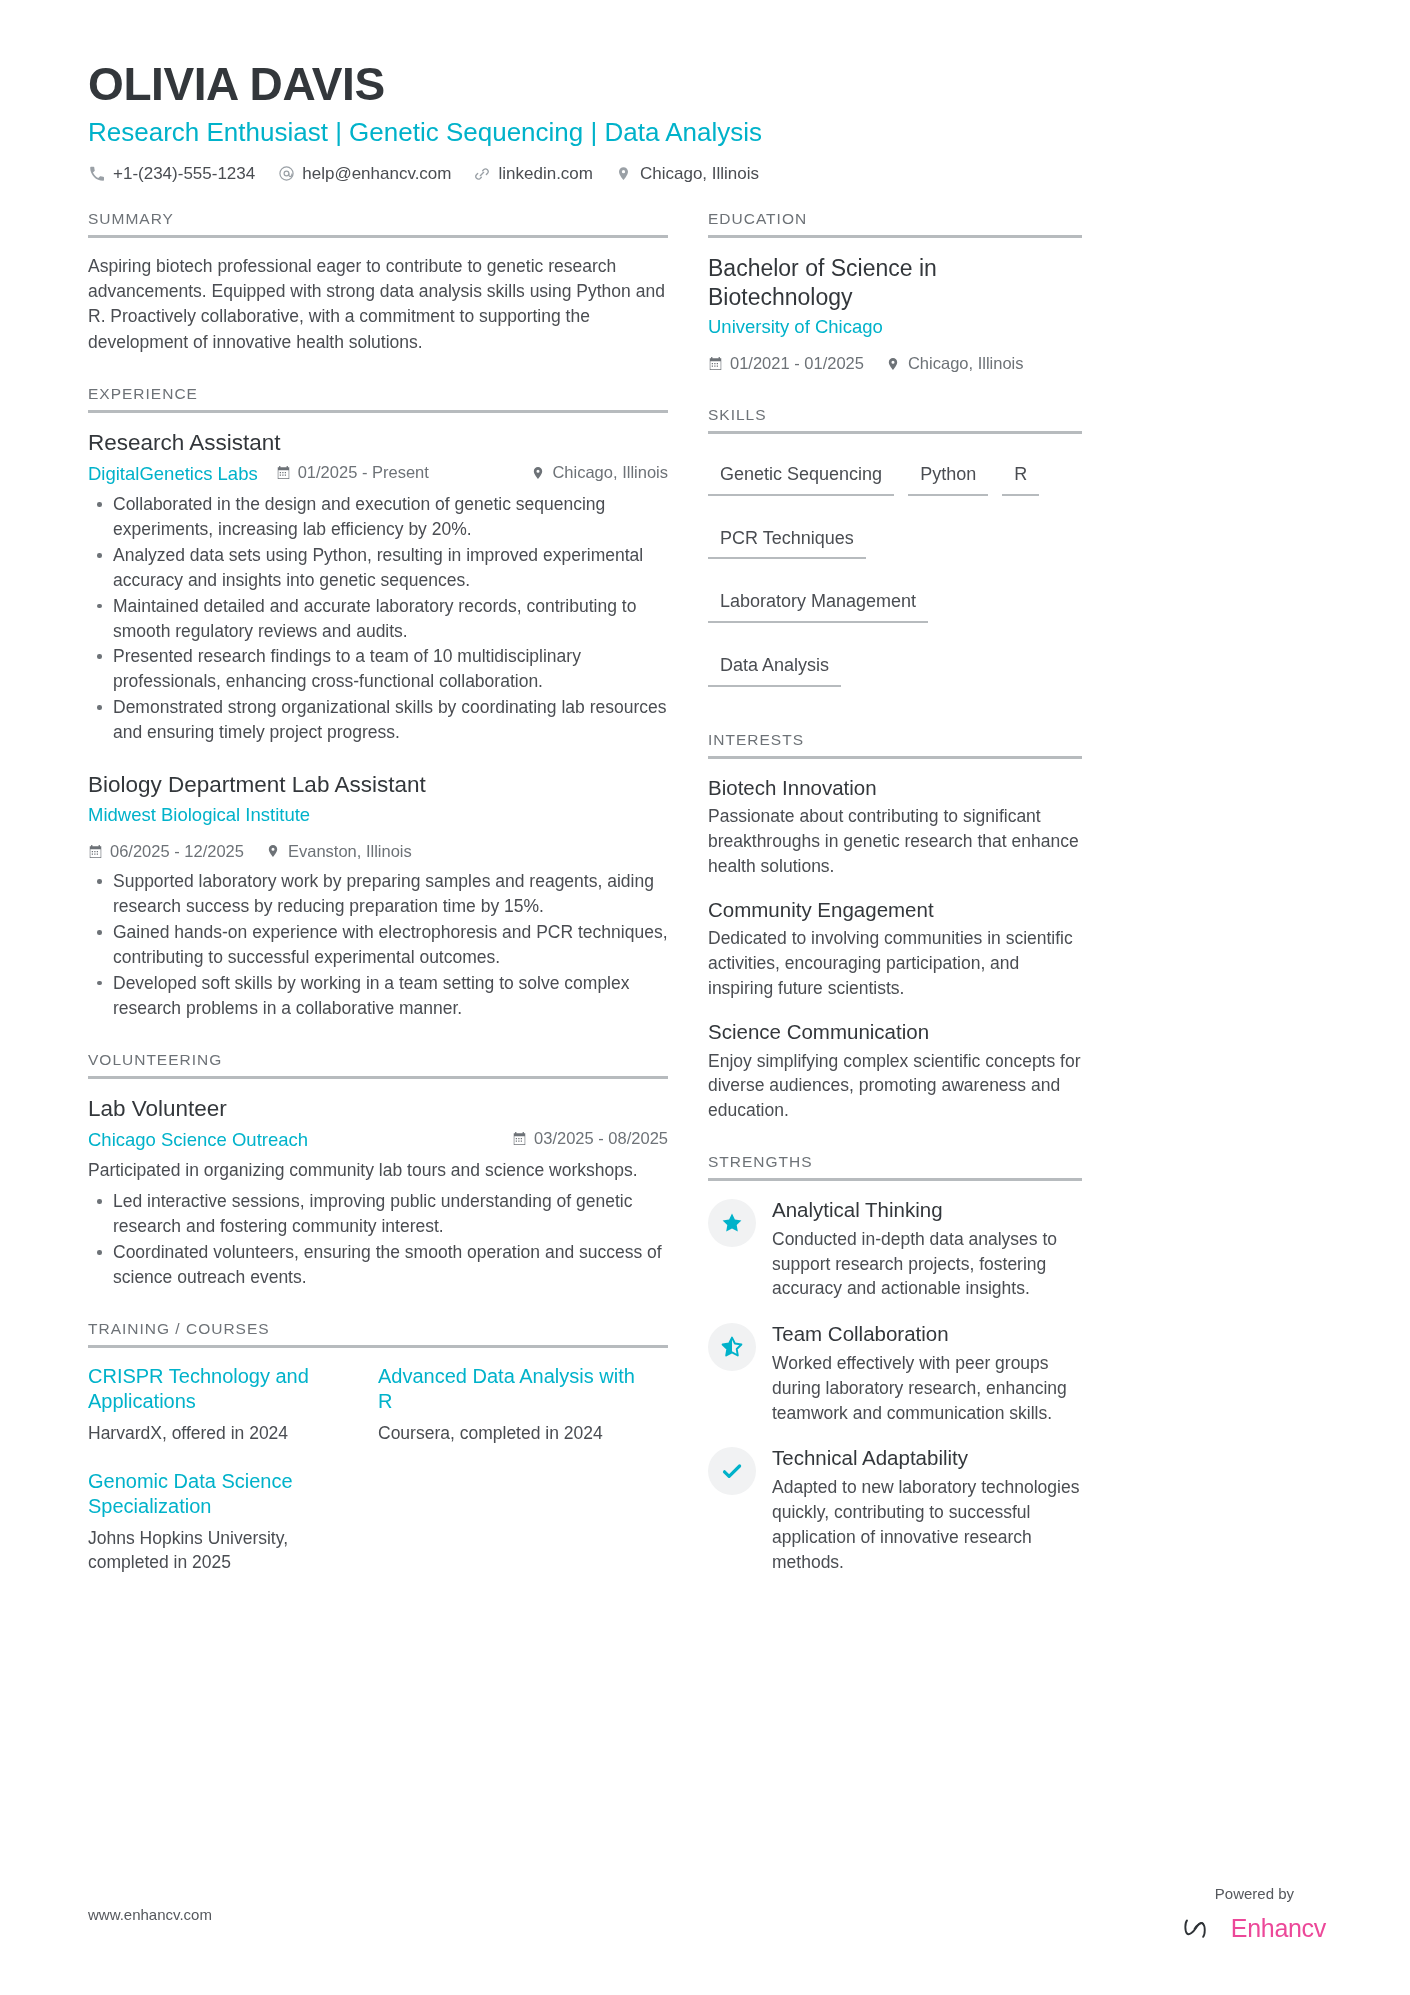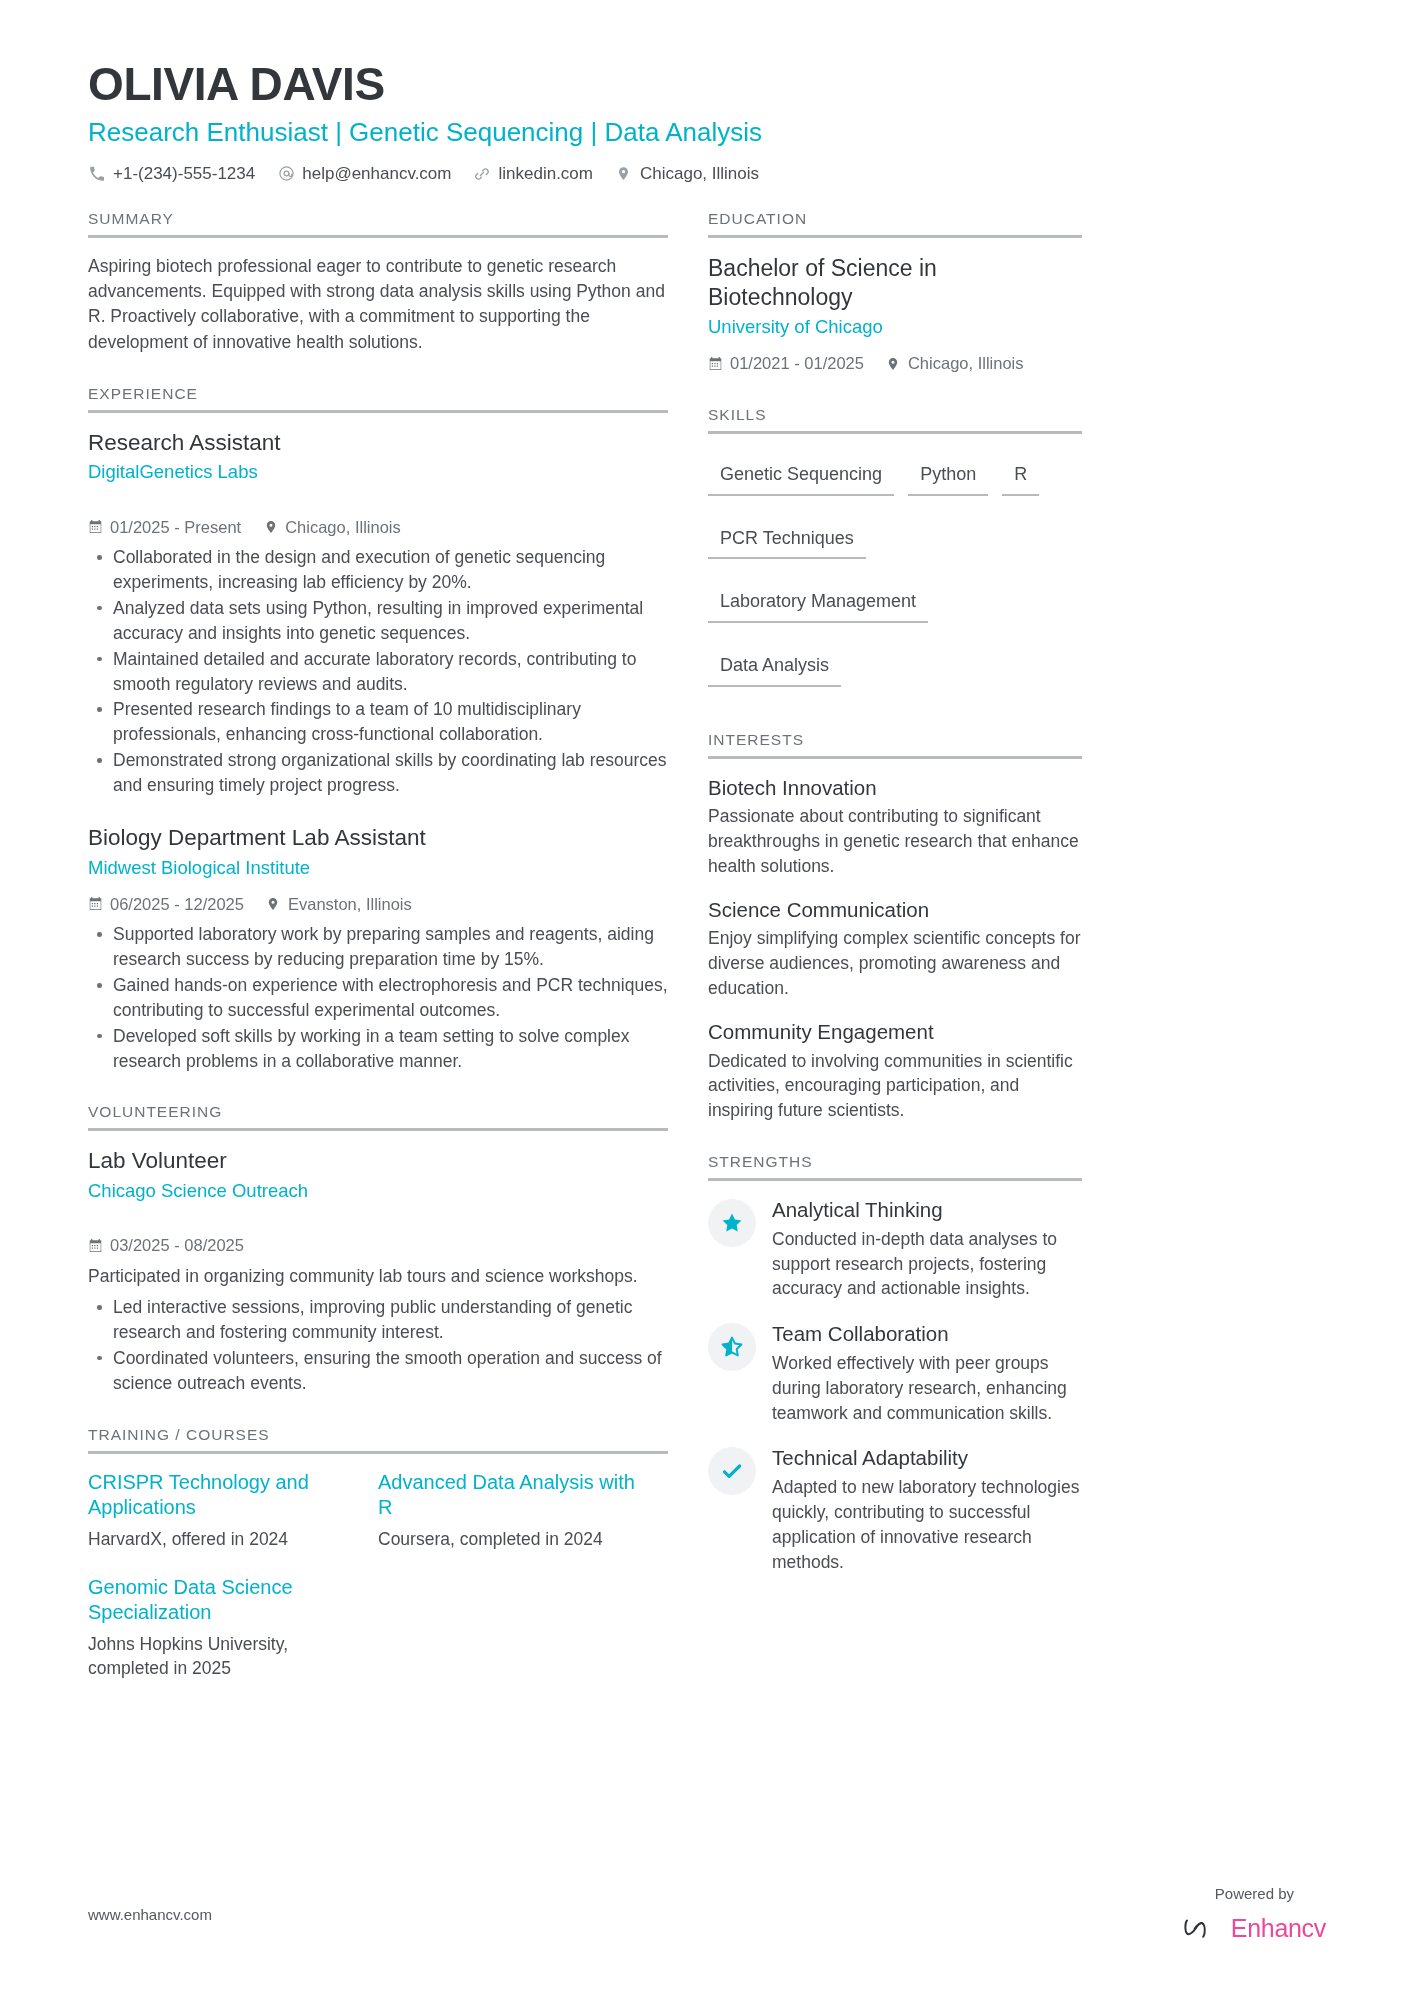--- a/index.html
+++ b/index.html
@@ -134,22 +134,21 @@
     margin-right: 7px;
     color: #6d7277;
     flex: none;
   }
   .meta-item .mi svg { display: block; }
 
   
   .org-line {
     display: flex;
     align-items: baseline;
-    gap: 30px;
-    flex-direction: column;
+    gap: 18px;
   }
   .org-line .entry-org { flex: none; }
   .org-line .meta-row { margin-top: 0; flex: 1; justify-content: flex-start; }
   .org-line.spread .meta-row { justify-content: space-between; }
 
   ul.bullets {
     list-style: none;
     margin: 6px 0 0 0;
     padding: 0;
   }
@@ -526,26 +525,26 @@
 
       <div class="sec-block">
         <div class="sec-title">INTERESTS</div>
         <div class="sec-rule"></div>
 
         <div class="interest">
           <div class="interest-title">Biotech Innovation</div>
           <div class="interest-desc">Passionate about contributing to significant breakthroughs in genetic research that enhance health solutions.</div>
         </div>
         <div class="interest">
+          <div class="interest-title">Community Engagement</div>
+          <div class="interest-desc">Dedicated to involving communities in scientific activities, encouraging participation, and inspiring future scientists.</div>
+        </div>
+        <div class="interest">
           <div class="interest-title">Science Communication</div>
           <div class="interest-desc">Enjoy simplifying complex scientific concepts for diverse audiences, promoting awareness and education.</div>
-        </div>
-        <div class="interest">
-          <div class="interest-title">Community Engagement</div>
-          <div class="interest-desc">Dedicated to involving communities in scientific activities, encouraging participation, and inspiring future scientists.</div>
         </div>
       </div>
 
       <div class="sec-block">
         <div class="sec-title">STRENGTHS</div>
         <div class="sec-rule"></div>
 
         <div class="strength">
           <div class="strength-icon">
             <span>

